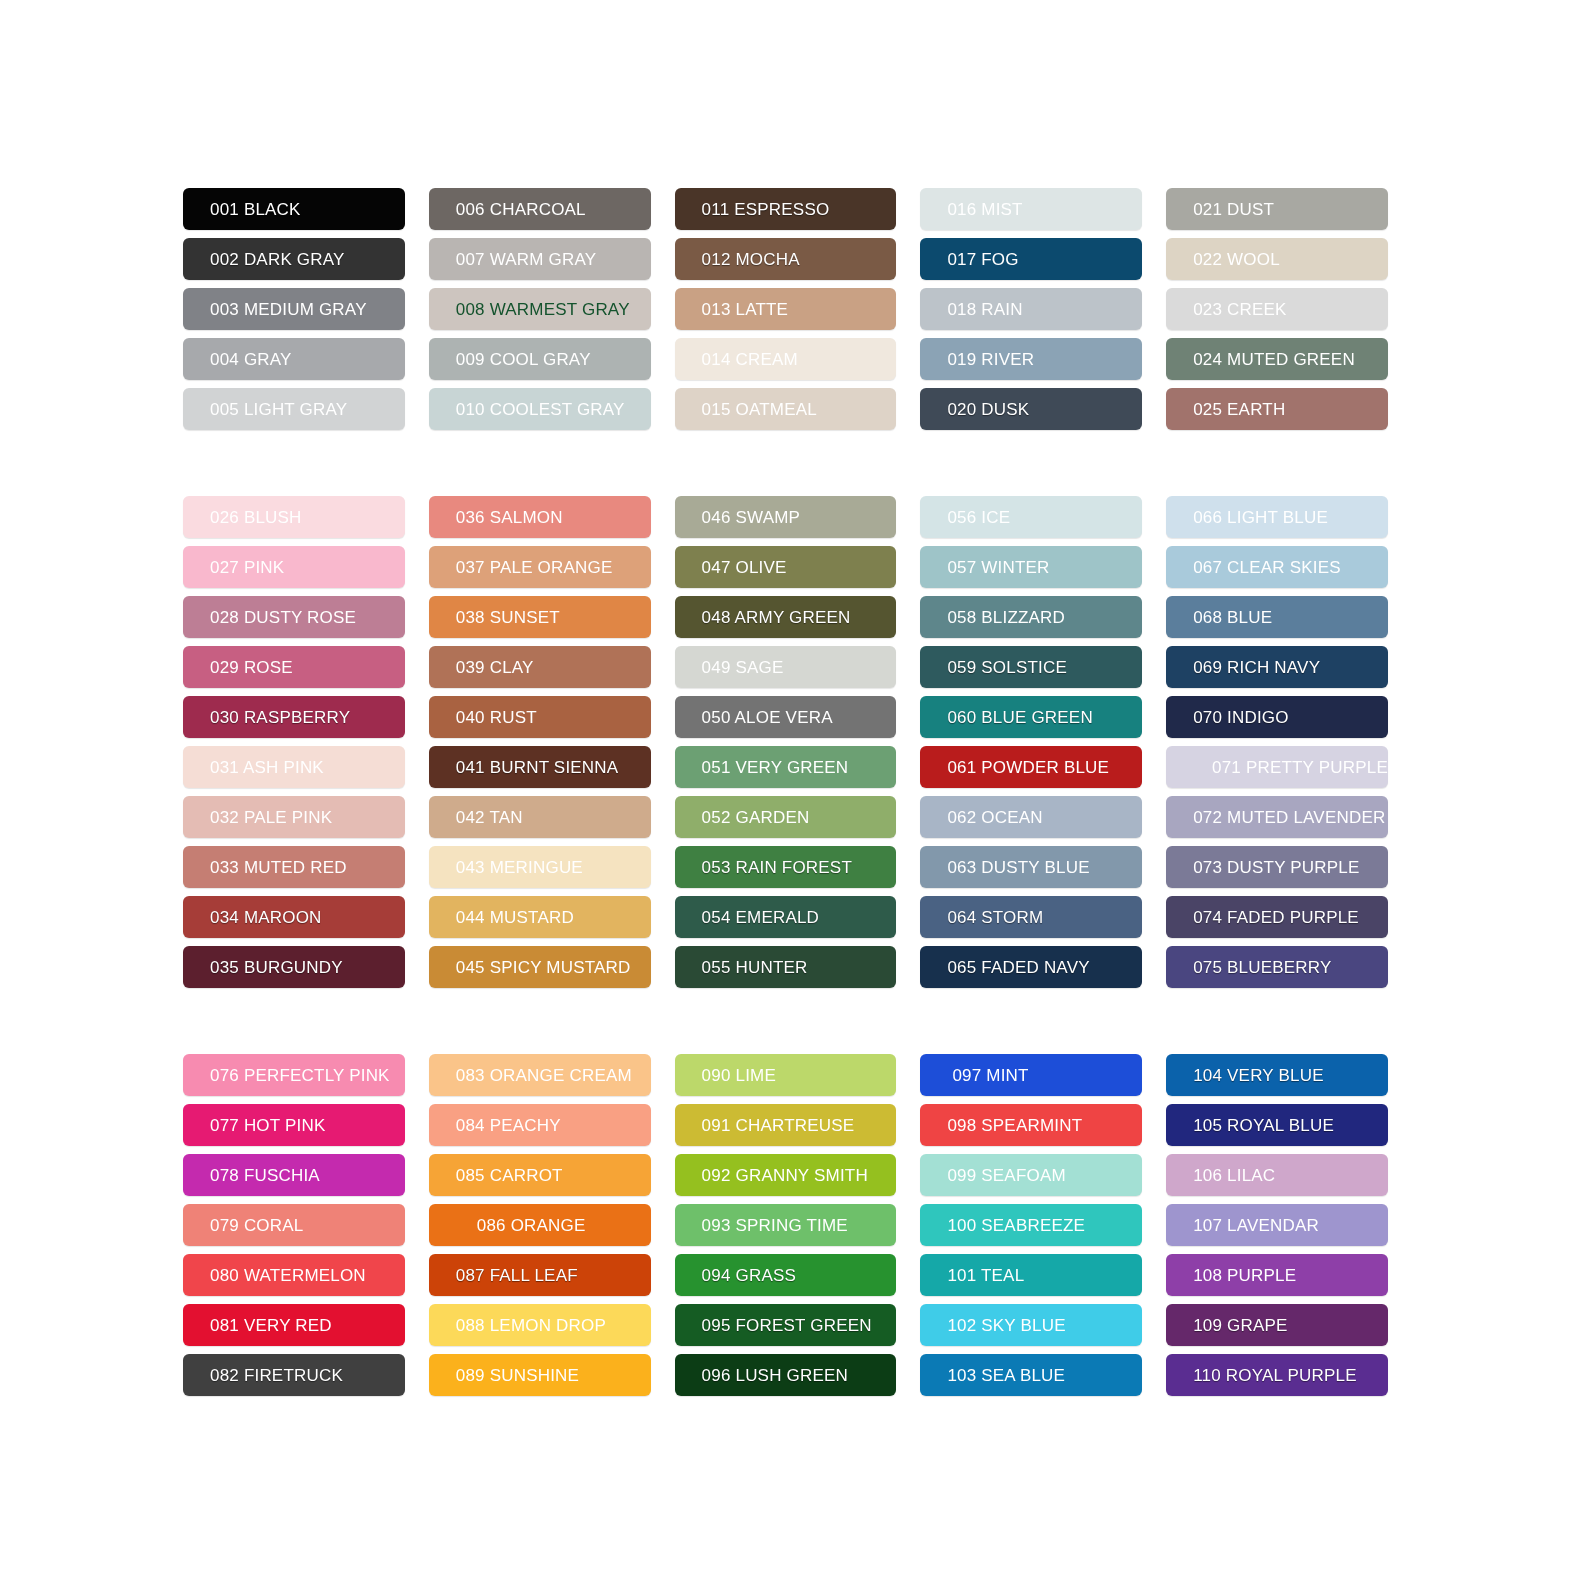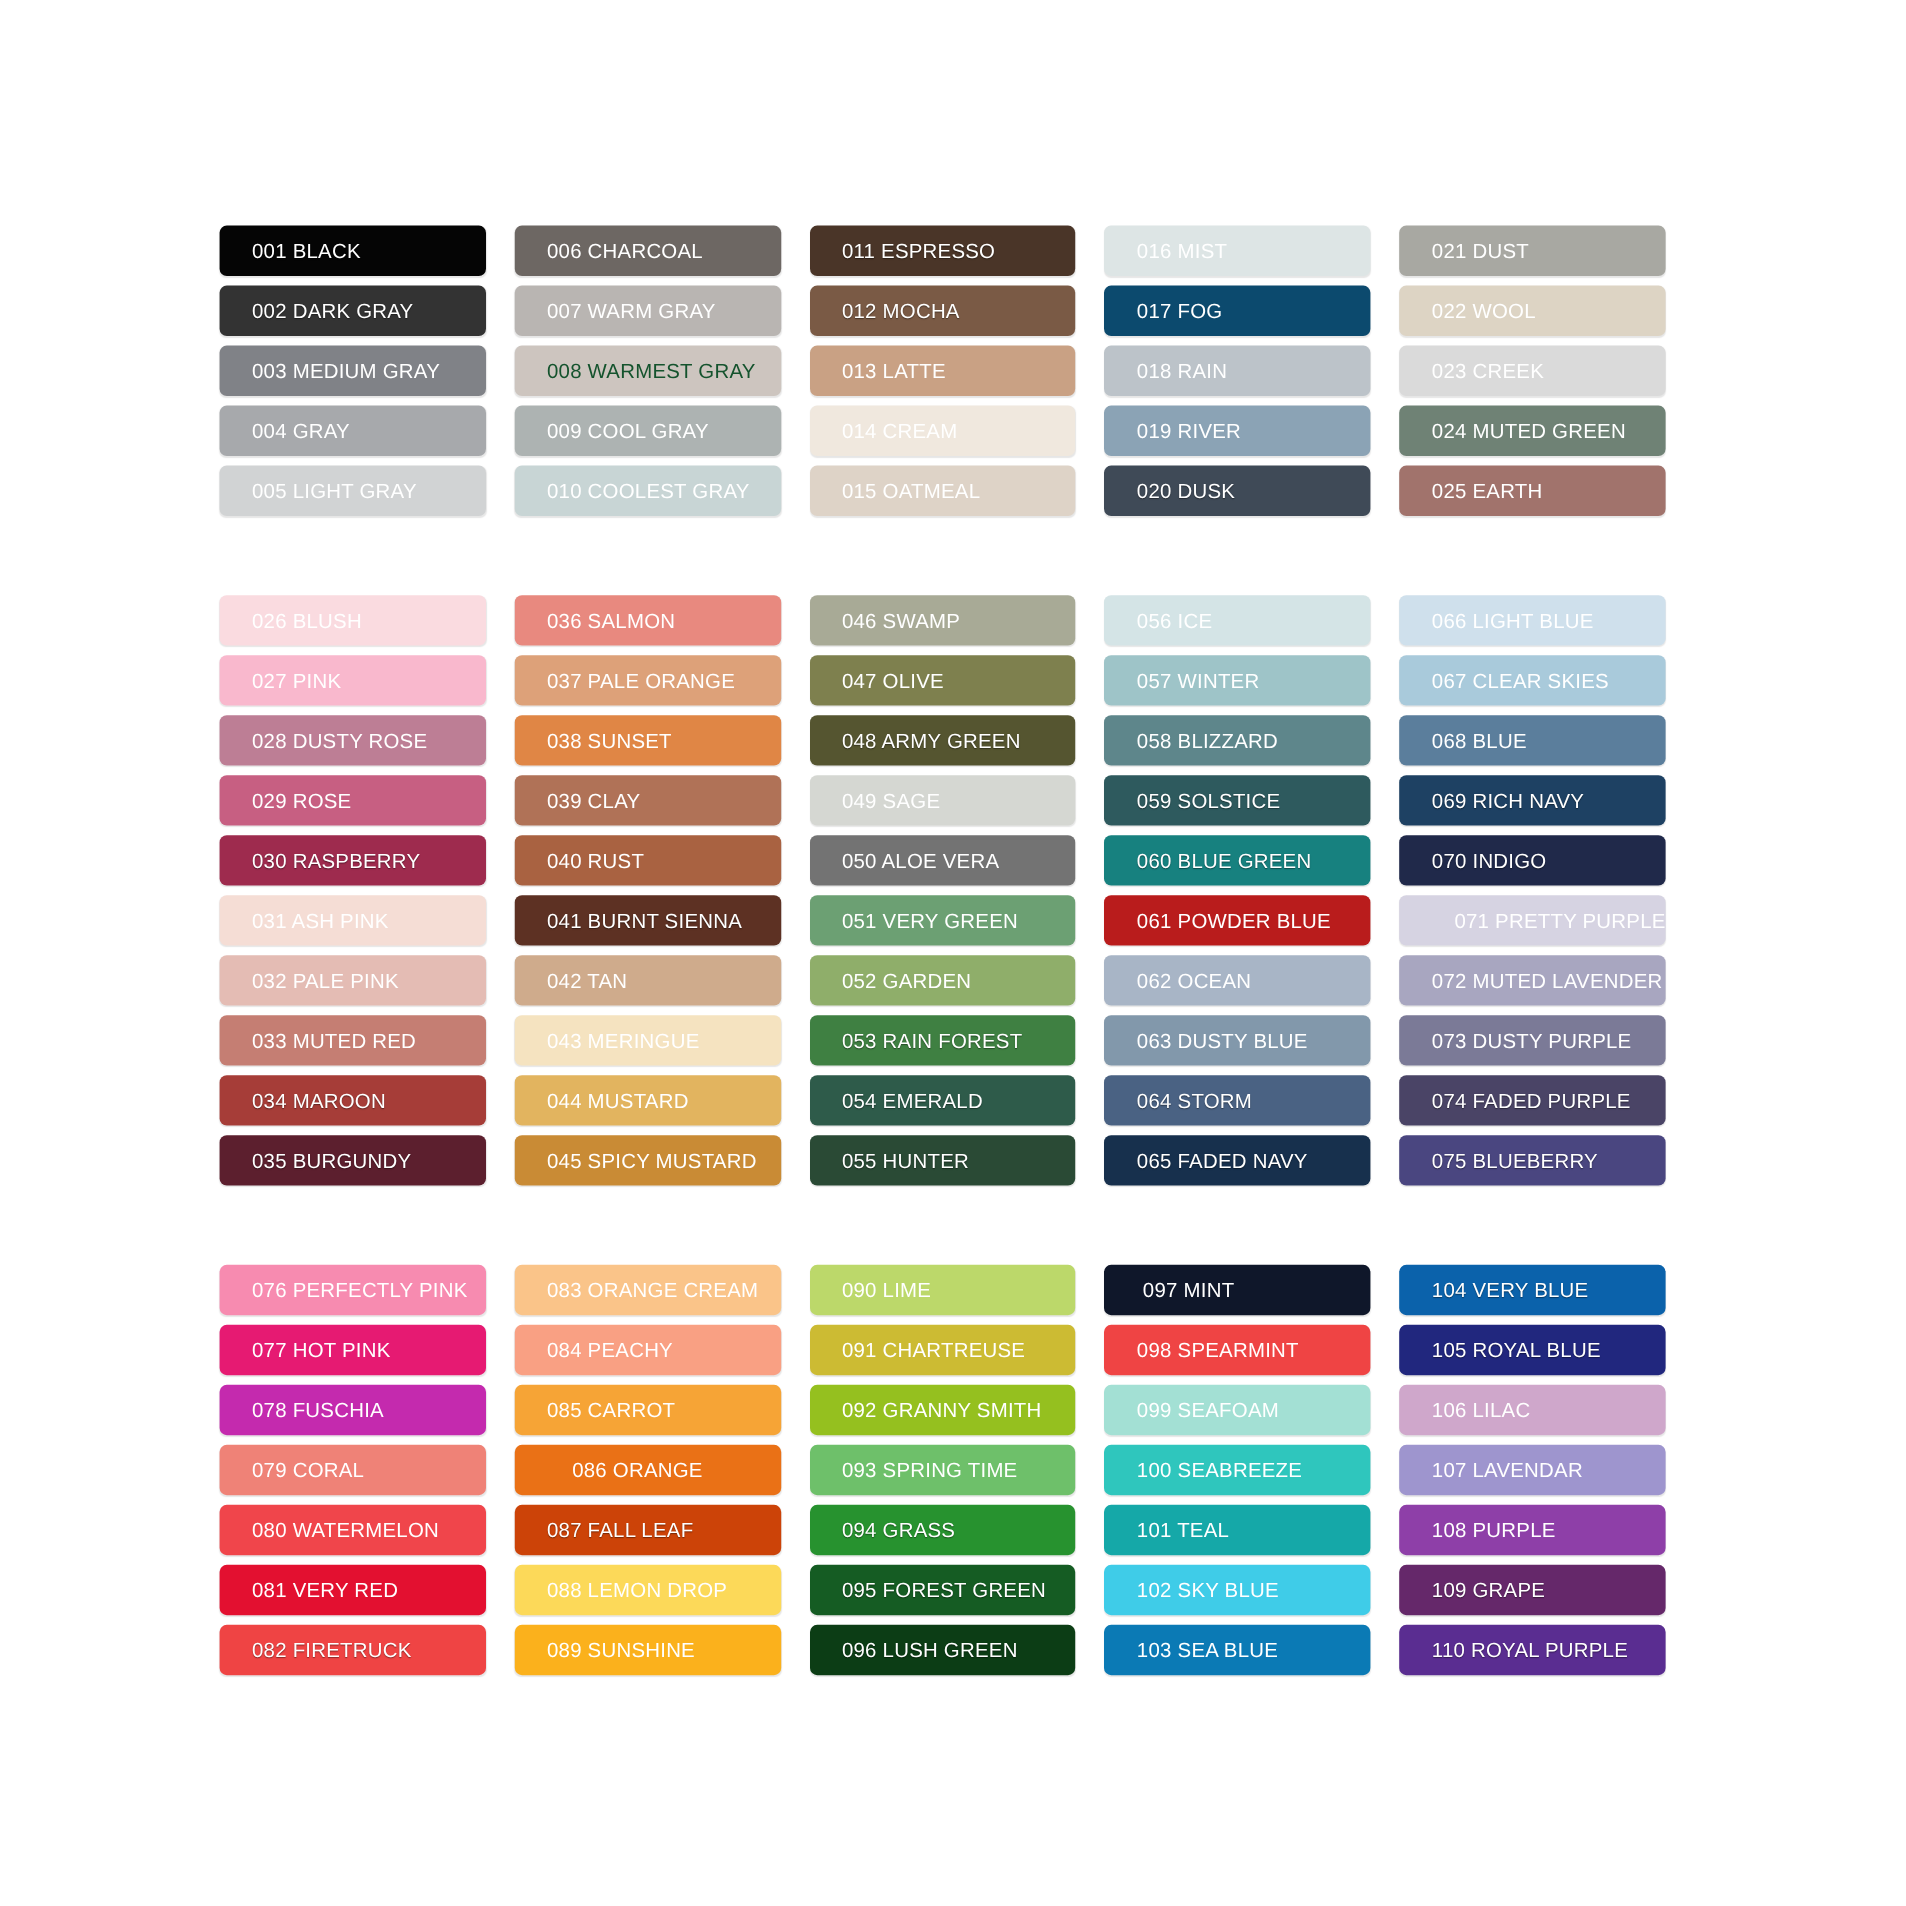--- a/index.html
+++ b/index.html
@@ -291,21 +291,21 @@
       <div class="palette-block">
         <div class="swatch" style="background: rgb(247, 139, 176);">
           <span class="swatch-label" style="color: rgb(255, 255, 255);">076 PERFECTLY PINK</span>
         </div>
         <div class="swatch" style="background: rgb(250, 196, 137);">
           <span class="swatch-label" style="color: rgb(255, 255, 255);">083 ORANGE CREAM</span>
         </div>
         <div class="swatch" style="background: rgb(188, 216, 106);">
           <span class="swatch-label" style="color: rgb(255, 255, 255);">090 LIME</span>
         </div>
-        <div class="swatch" style="background: #0f172a; padding-left: 32px;">
+        <div class="swatch" style="background: #1d4ed8; padding-left: 32px;">
           <span class="swatch-label" style="color: rgb(255, 255, 255);">097 MINT</span>
         </div>
         <div class="swatch dark-bg" style="background: rgb(11, 98, 171);">
           <span class="swatch-label" style="color: rgb(255, 255, 255);">104 VERY BLUE</span>
         </div>
         <div class="swatch" style="background: rgb(230, 26, 114);">
           <span class="swatch-label" style="color: rgb(255, 255, 255);">077 HOT PINK</span>
         </div>
         <div class="swatch" style="background: rgb(249, 160, 131);">
           <span class="swatch-label" style="color: rgb(255, 255, 255);">084 PEACHY</span>
@@ -372,21 +372,21 @@
         </div>
         <div class="swatch dark-bg" style="background: rgb(21, 92, 35);">
           <span class="swatch-label" style="color: rgb(255, 255, 255);">095 FOREST GREEN</span>
         </div>
         <div class="swatch" style="background: rgb(63, 204, 232);">
           <span class="swatch-label" style="color: rgb(255, 255, 255);">102 SKY BLUE</span>
         </div>
         <div class="swatch dark-bg" style="background: rgb(101, 40, 106);">
           <span class="swatch-label" style="color: rgb(255, 255, 255);">109 GRAPE</span>
         </div>
-        <div class="swatch dark-bg" style="background: #ef4444;">
+        <div class="swatch dark-bg" style="background: #404040;">
           <span class="swatch-label" style="color: rgb(255, 255, 255);">082 FIRETRUCK</span>
         </div>
         <div class="swatch" style="background: rgb(251, 177, 28);">
           <span class="swatch-label" style="color: rgb(255, 255, 255);">089 SUNSHINE</span>
         </div>
         <div class="swatch dark-bg" style="background: rgb(12, 61, 21);">
           <span class="swatch-label" style="color: rgb(255, 255, 255);">096 LUSH GREEN</span>
         </div>
         <div class="swatch" style="background: rgb(11, 122, 181);">
           <span class="swatch-label" style="color: rgb(255, 255, 255);">103 SEA BLUE</span>

